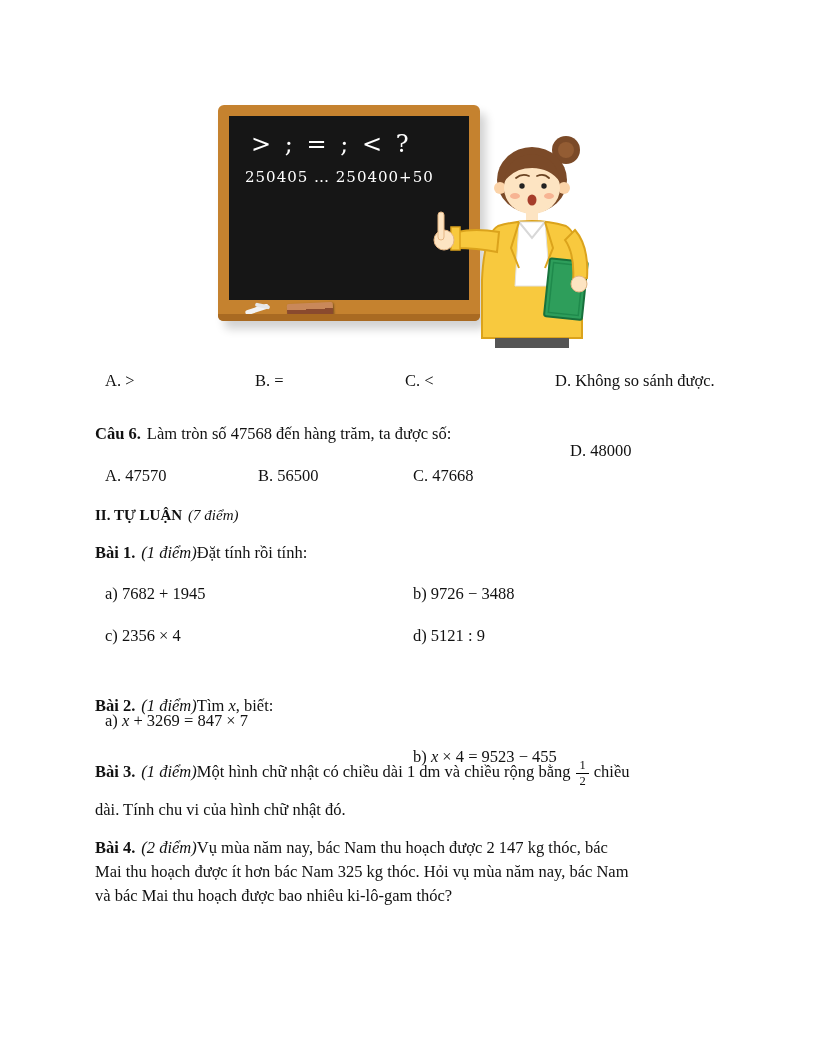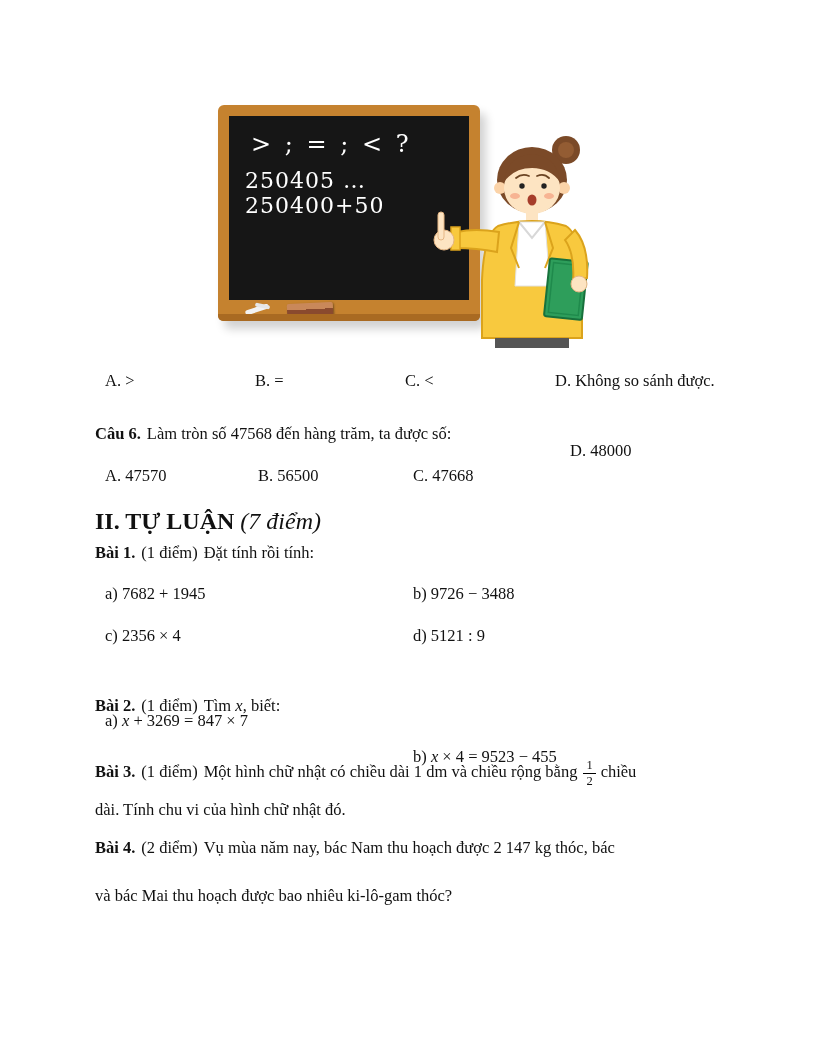--- a/index.html
+++ b/index.html
@@ -6,23 +6,23 @@
   html,body { background:#ffffff; }
   .page {
     position:relative; width:816px; height:1056px; margin:0 auto;
     background:#ffffff; color:#111;
     font-family:"Liberation Serif","DejaVu Serif",serif;
     font-size:16.5px; overflow:hidden;
   }
   .line { position:absolute; left:95px; white-space:nowrap; line-height:1.25; }
   .opt  { position:absolute; white-space:nowrap; line-height:1.25; }
   .lbl  { font-weight:bold; margin-right:6px;text-align:center; }
-  .pts  { margin-right:6px; }
+  .pts  { font-style:italic; }
   .i    { font-style:italic; }
-  .sec  { font-size:24px; }
+  .sec  { font-size:15px; }
 
   
   .frac { display:inline-block; text-align:center; vertical-align:-0.65em;
           font-size:12.5px; line-height:1.2; margin:0 5px 0 6px; }
   .frac .num { display:block; padding:0 3px; }
   .frac .den { display:block; border-top:1px solid #000; padding:0 3px; }
 
   
   .illus { position:absolute; left:215px; top:100px; width:410px; height:250px; }
   .board {
@@ -32,21 +32,21 @@
   }
   .board:after { 
     content:""; position:absolute; left:-11px; right:-11px; bottom:-21px;
     height:7px; background:#a96a22; border-radius:0 0 5px 5px;
   }
   .board-line1 {
     position:absolute; left:22px; top:14px; color:#fff; font-size:24px;
     letter-spacing:3px; font-family:"DejaVu Serif",serif;
   }
   .board-line2 {
-    position:absolute; left:16px; top:52px; color:#fff; font-size:22px;
+    position:absolute; left:16px; top:52px; color:#fff; font-size:15px;
     letter-spacing:1px; font-family:"DejaVu Serif",serif;
   }
   .eraser {
     position:absolute; left:58px; bottom:-17px; width:46px; height:14px;
     background:linear-gradient(#c9885a 0 45%, #8a4a2e 45%);
     border-radius:2px; transform:rotate(-3deg);
     box-shadow:1px 1px 2px rgba(0,0,0,0.4);
   }
   .chalk  { position:absolute; left:16px; bottom:-12px; width:24px; height:5px;
             background:#f2f2f2; border-radius:2px; transform:rotate(-18deg); }
@@ -160,15 +160,16 @@
   </div>
 
   <div class="line" style="top:758px">
     <span class="lbl">Bài 3.</span><span class="pts">(1 điểm)</span><span>Một hình chữ nhật có chiều dài 1 dm  và chiều rộng bằng</span><span class="frac"><span class="num">1</span><span class="den">2</span></span><span>chiều</span>
   </div>
   <div class="line" style="top:800px">dài. Tính chu vi của hình chữ nhật đó.</div>
 
   <div class="line" style="top:838px">
     <span class="lbl">Bài 4.</span><span class="pts">(2 điểm)</span><span>Vụ mùa năm nay, bác Nam thu hoạch được 2 147 kg thóc, bác</span>
   </div>
+  <div class="line" style="top:862px">Mai thu hoạch được ít hơn bác Nam 325 kg thóc. Hỏi vụ mùa năm nay, bác Nam</div>
   <div class="line" style="top:886px">và bác Mai thu hoạch được bao nhiêu ki-lô-gam thóc?</div>
 
 </div>
 
 </body></html>

